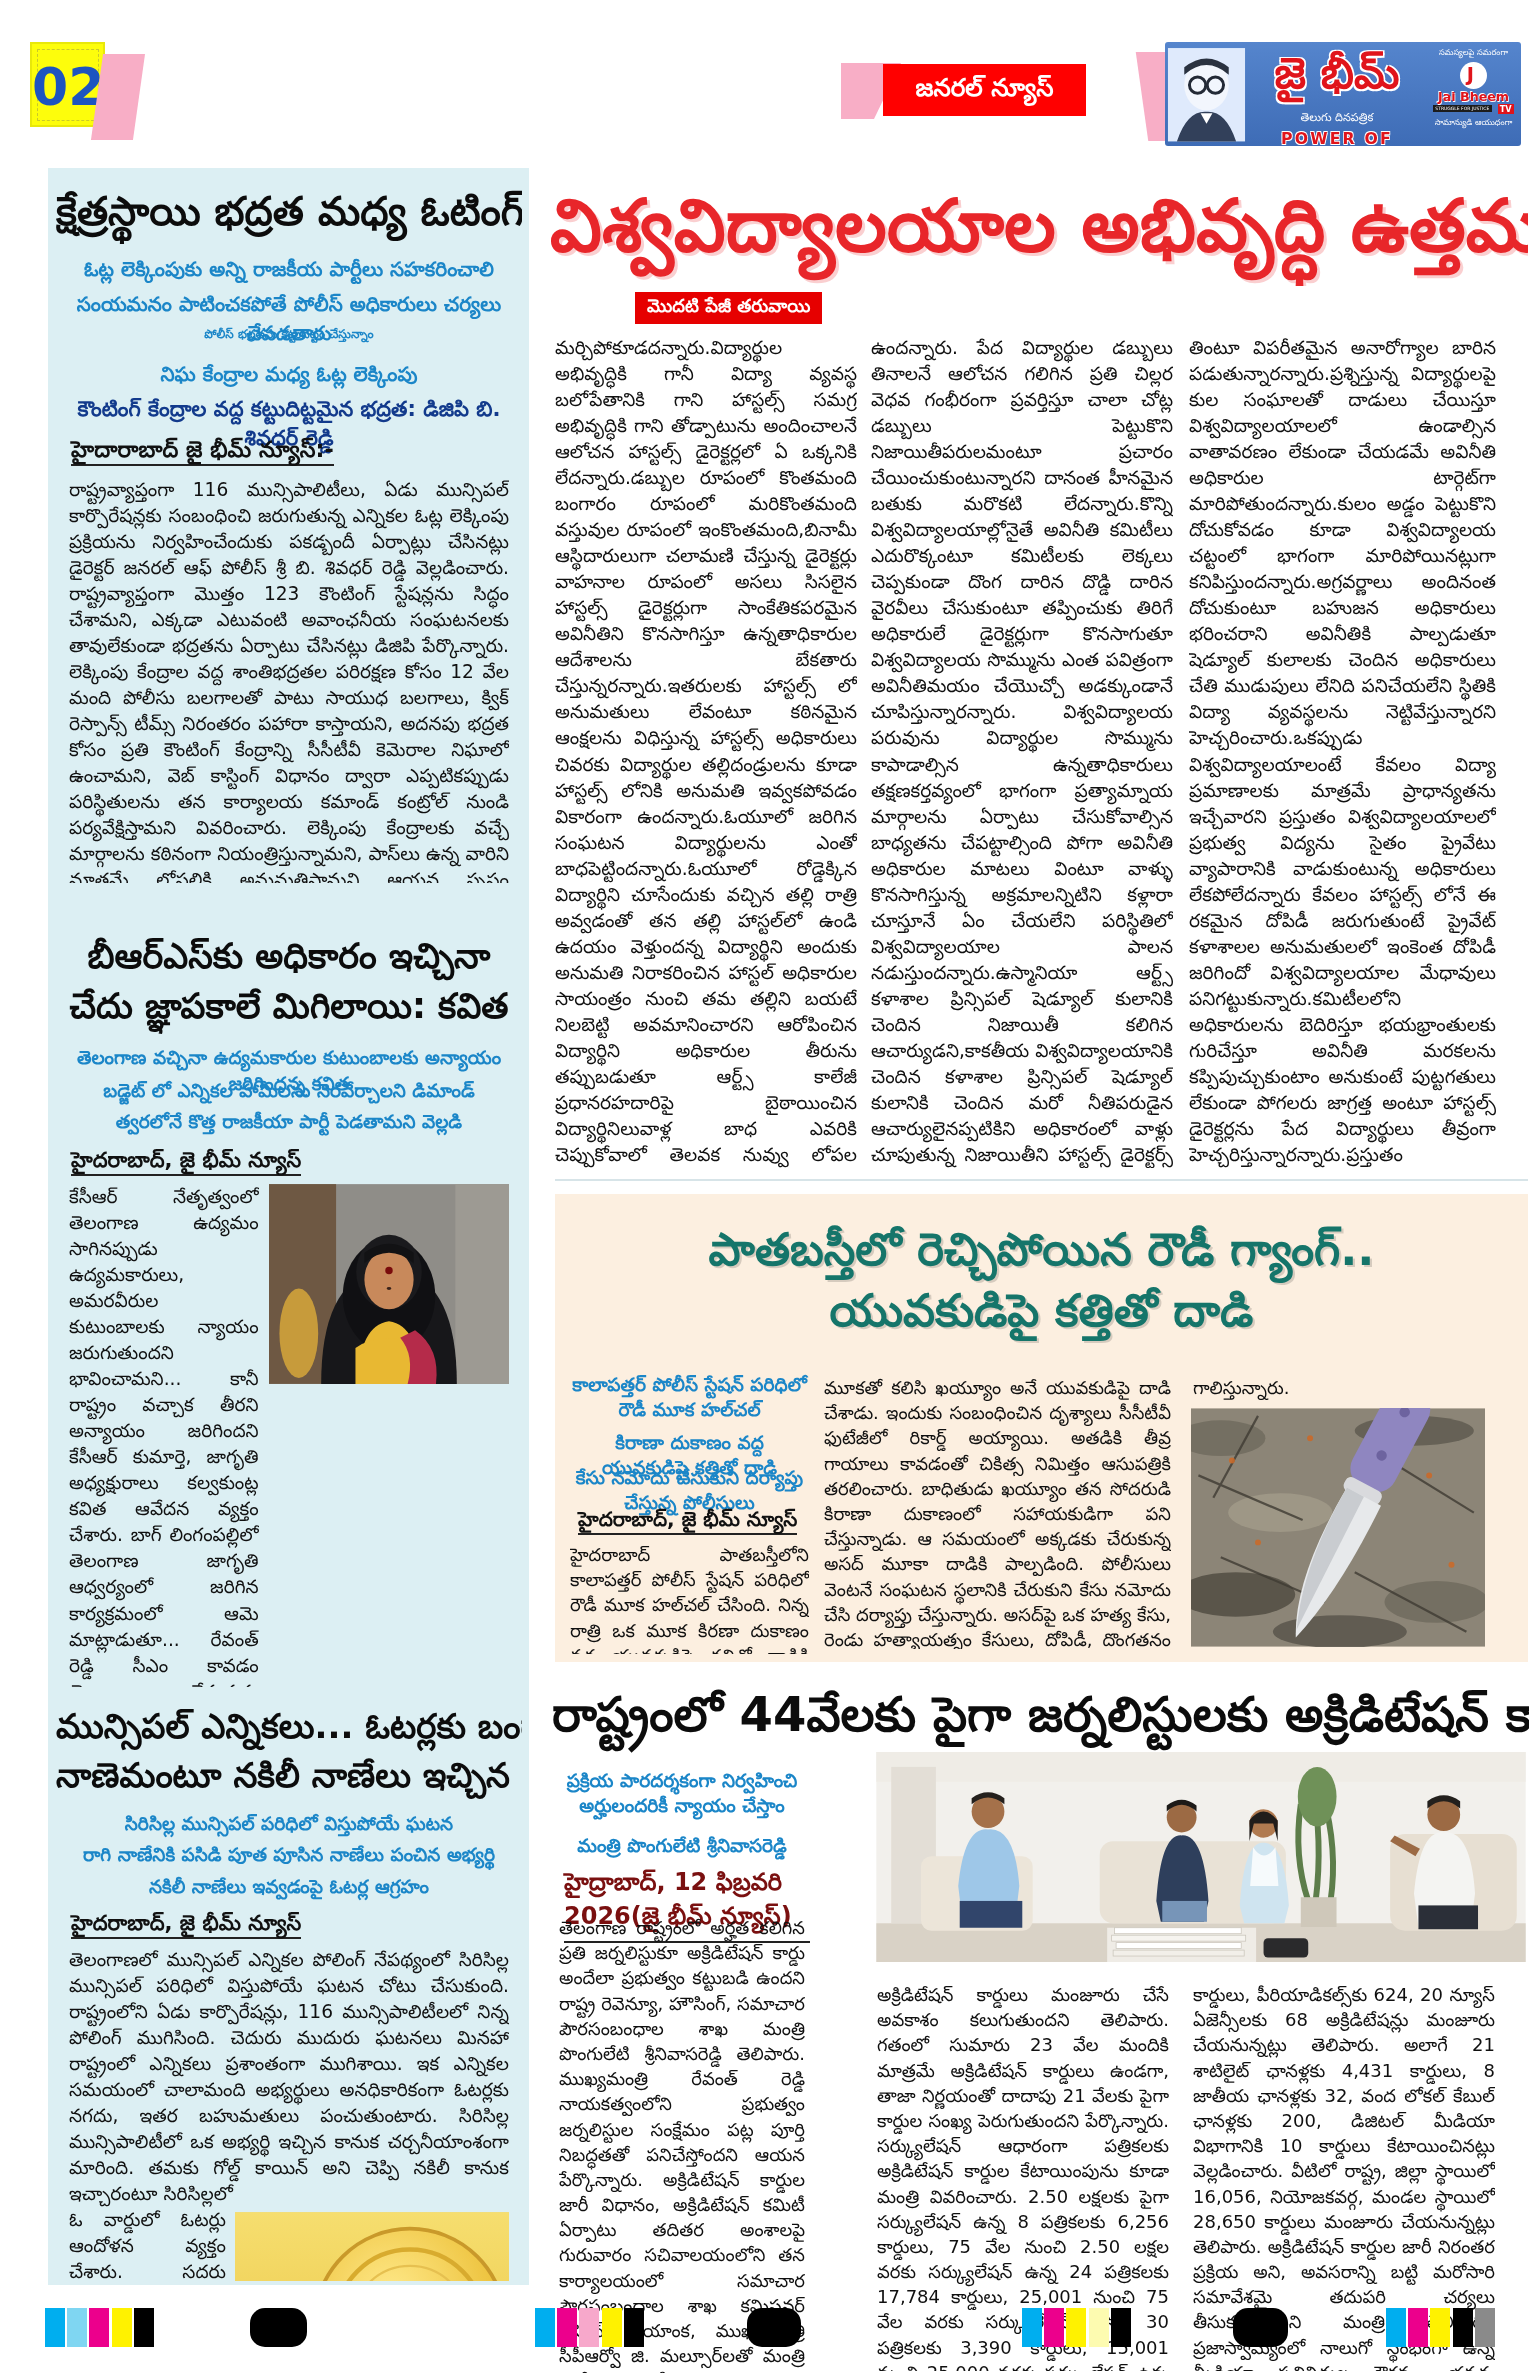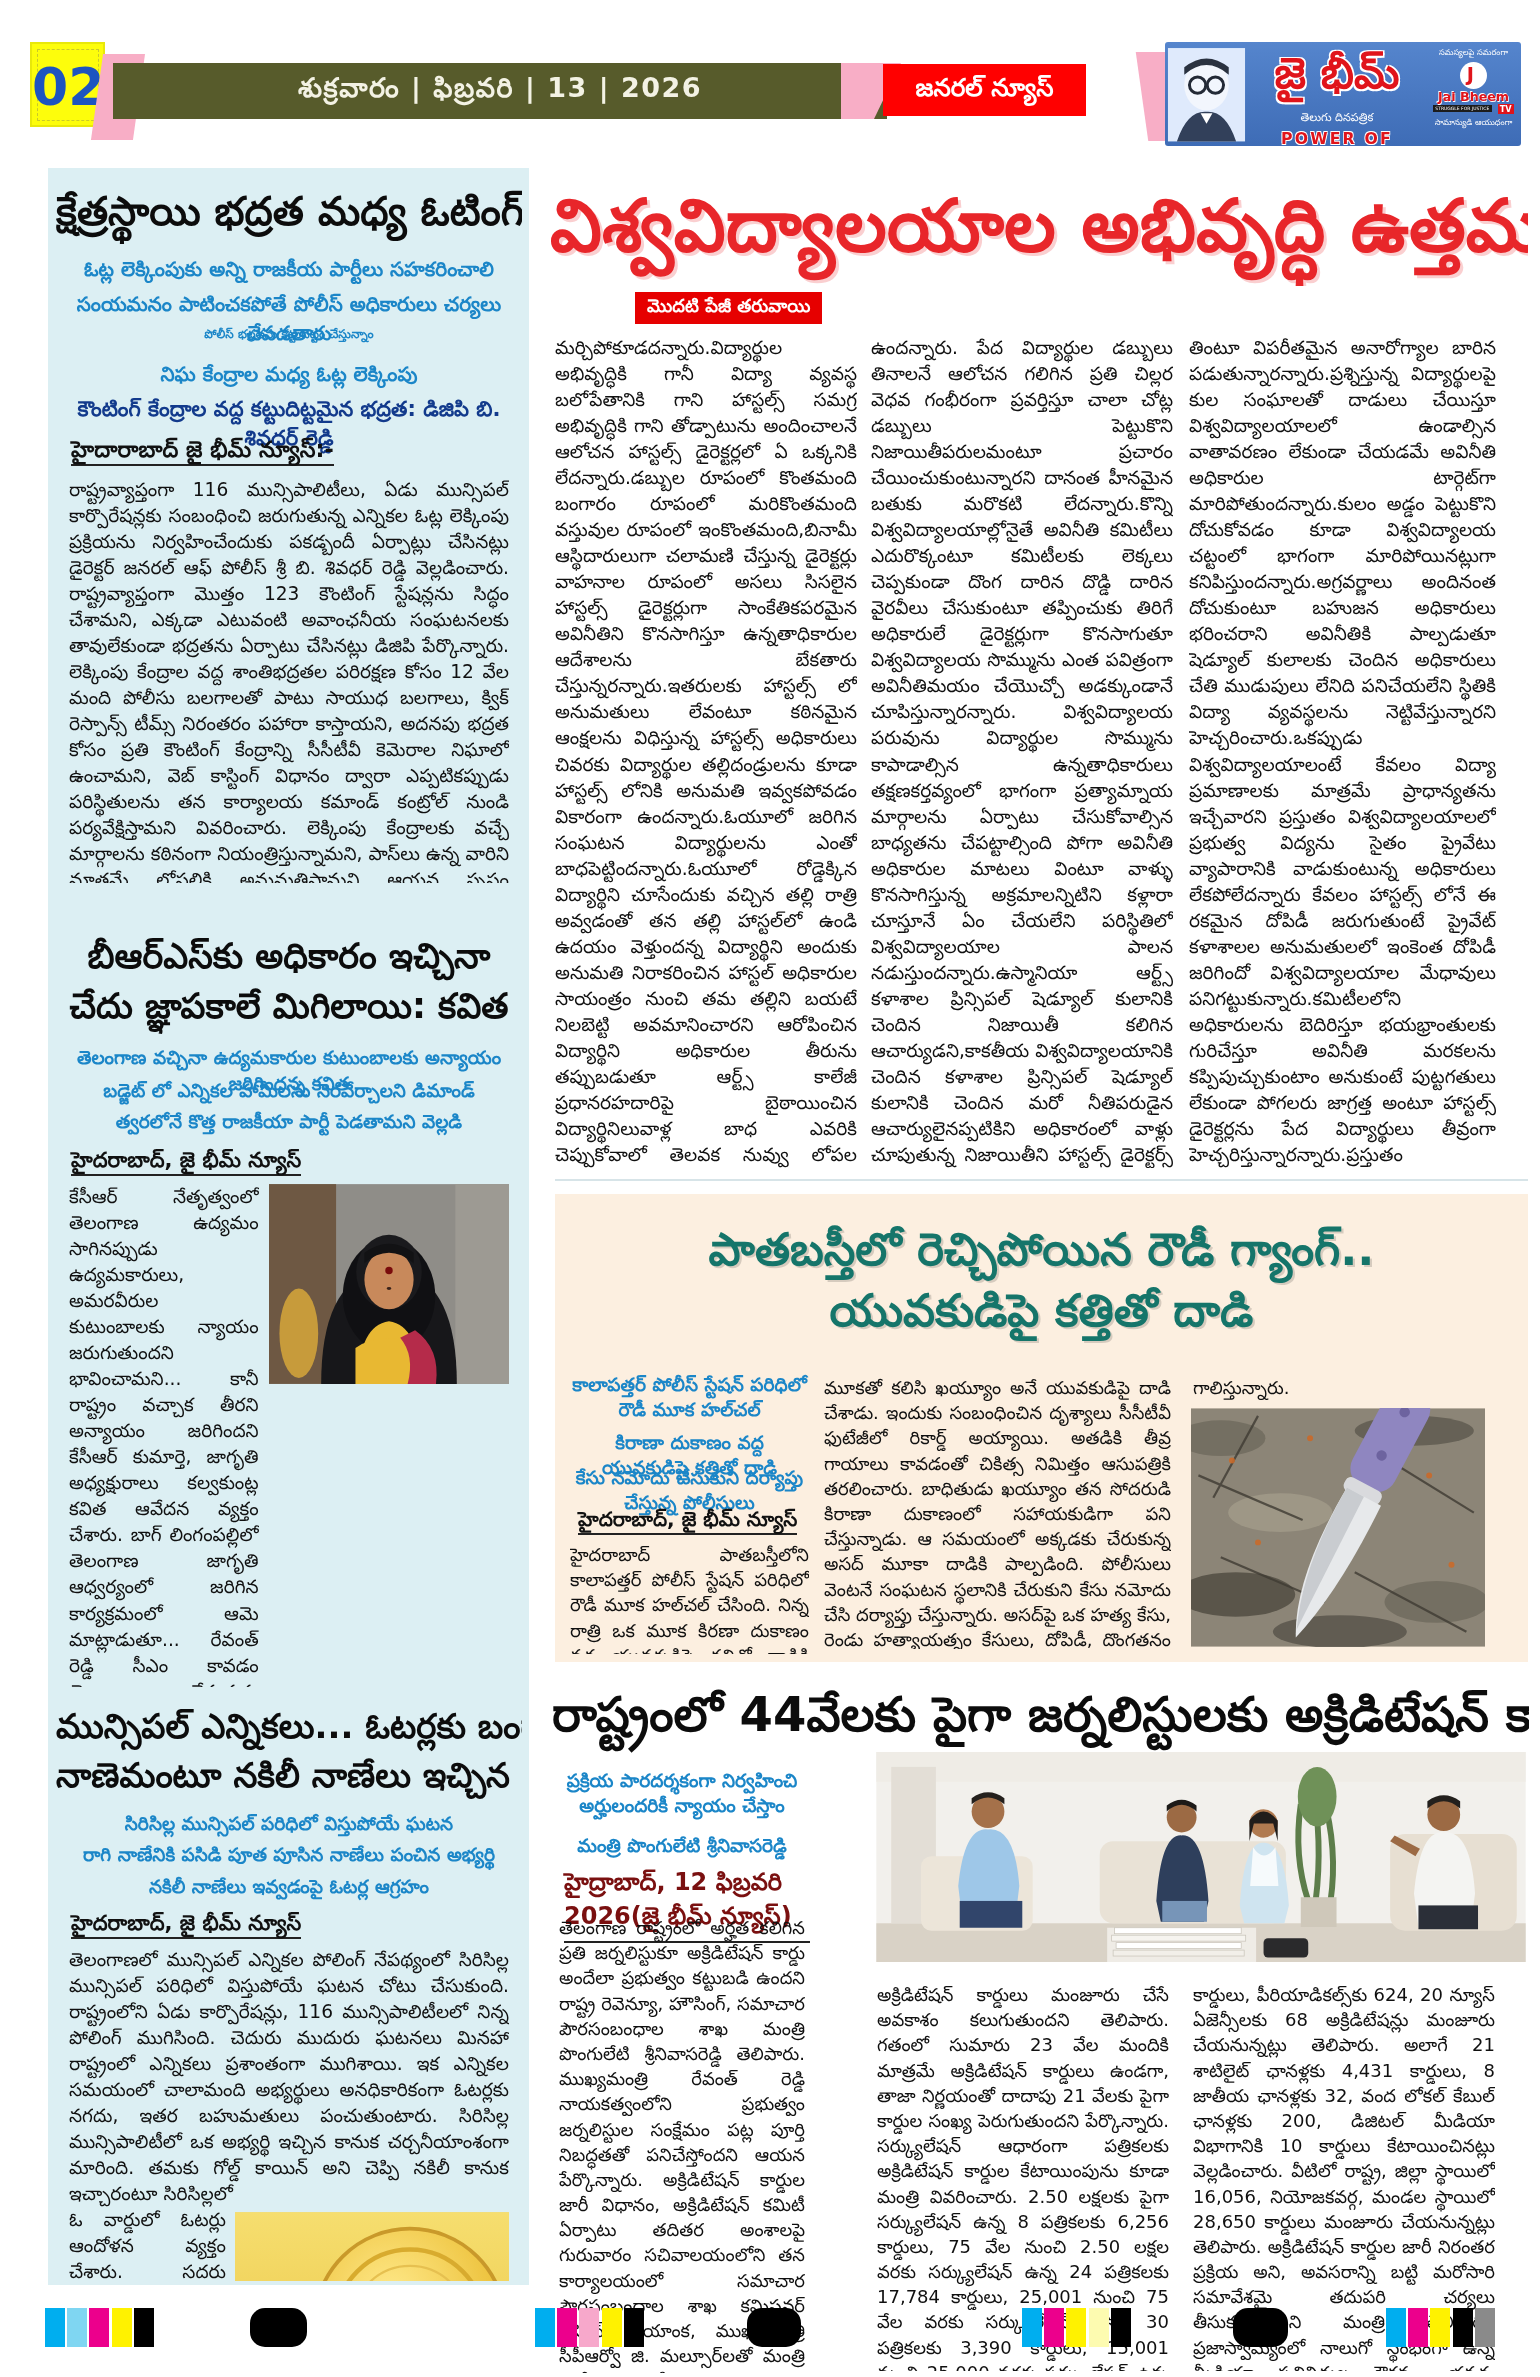--- a/index.html
+++ b/index.html
@@ -24,23 +24,20 @@
 
 <div id="paper">
 
   <div class="abs" style="left:30px;top:42px;width:75px;height:85px;background:#fdfd0c;border:2.2px solid #e8e80a;box-sizing:border-box;">
     <div class="abs" style="left:4.5px;top:4.5px;right:4.5px;bottom:4.5px;border:1.5px dashed #c9c92a;"></div>
     <div class="abs ctr" style="left:0;top:13.4px;width:100%;font-size:52px;font-weight:800;color:#1d54c0;">02</div>
   </div>
 
   <div class="abs" style="left:97px;top:54px;width:42px;height:86px;background:#f8aec6;transform:skewX(-8deg);"></div>
 
-  <div class="abs" style="left:113px;top:63px;width:774px;height:56px;background:#575b2b;display:flex;align-items:center;justify-content:center;">
-    <span style="color:#f3f2e4;font-size:27px;font-weight:700;letter-spacing:1.5px;">శుక్రవారం | ఫిబ్రవరి | 13 | 2026</span>
-  </div>
 
   <div class="abs" style="left:841px;top:63px;width:60px;height:56px;background:#f8aec6;clip-path:polygon(0 0,100% 0,55% 100%,0 100%);"></div>
 
   <div class="abs" style="left:883px;top:64px;width:203px;height:52px;background:#ff0000;display:flex;align-items:center;justify-content:center;">
     <span style="color:#ffffff;font-size:24.6px;font-weight:800;">జనరల్ న్యూస్</span>
   </div>
 
   <div class="abs" style="left:1142px;top:52px;width:30px;height:89px;background:#f8aec6;transform:skewX(8deg);"></div>
 
   <div class="abs" style="left:1165px;top:42px;width:356px;height:104px;background:linear-gradient(#5585cd,#3e6cb6);border-radius:3px;display:flex;align-items:flex-start;overflow:hidden;">

